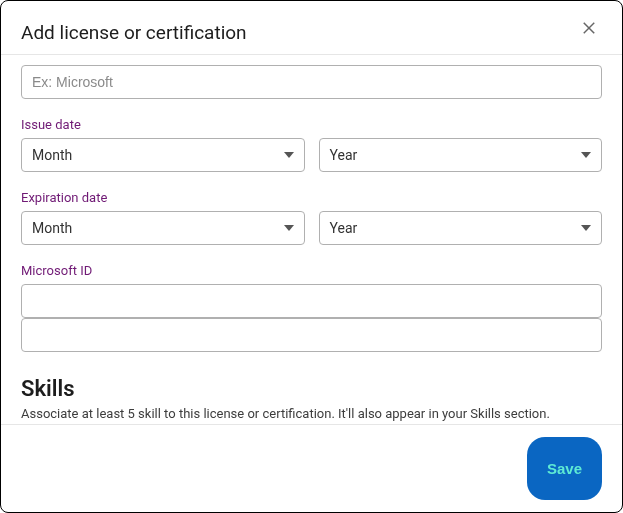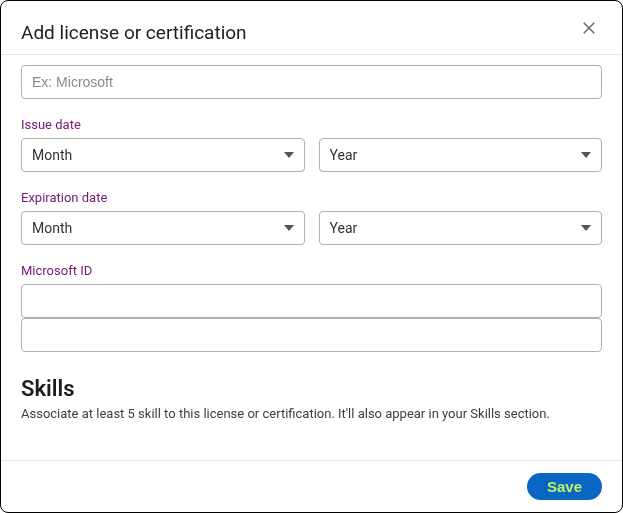--- a/index.html
+++ b/index.html
@@ -114,24 +114,24 @@
       line-height: 1.4;
     }
     .footer {
       border-top: 1px solid #e6e6e6;
       padding: 12px 20px;
       display: flex;
       justify-content: flex-end;
     }
     .save-btn {
       background: #0a66c2;
-      color: #bef264;
+      color: #5eead4;
       border: none;
       border-radius: 18px;
-      padding: 5px 20px;
+      padding: 23px 20px;
       font-size: 15px;
       font-weight: 600;
       cursor: pointer;
     }
   </style>
 </head>
 <body>
 
 <div class="modal">
 

